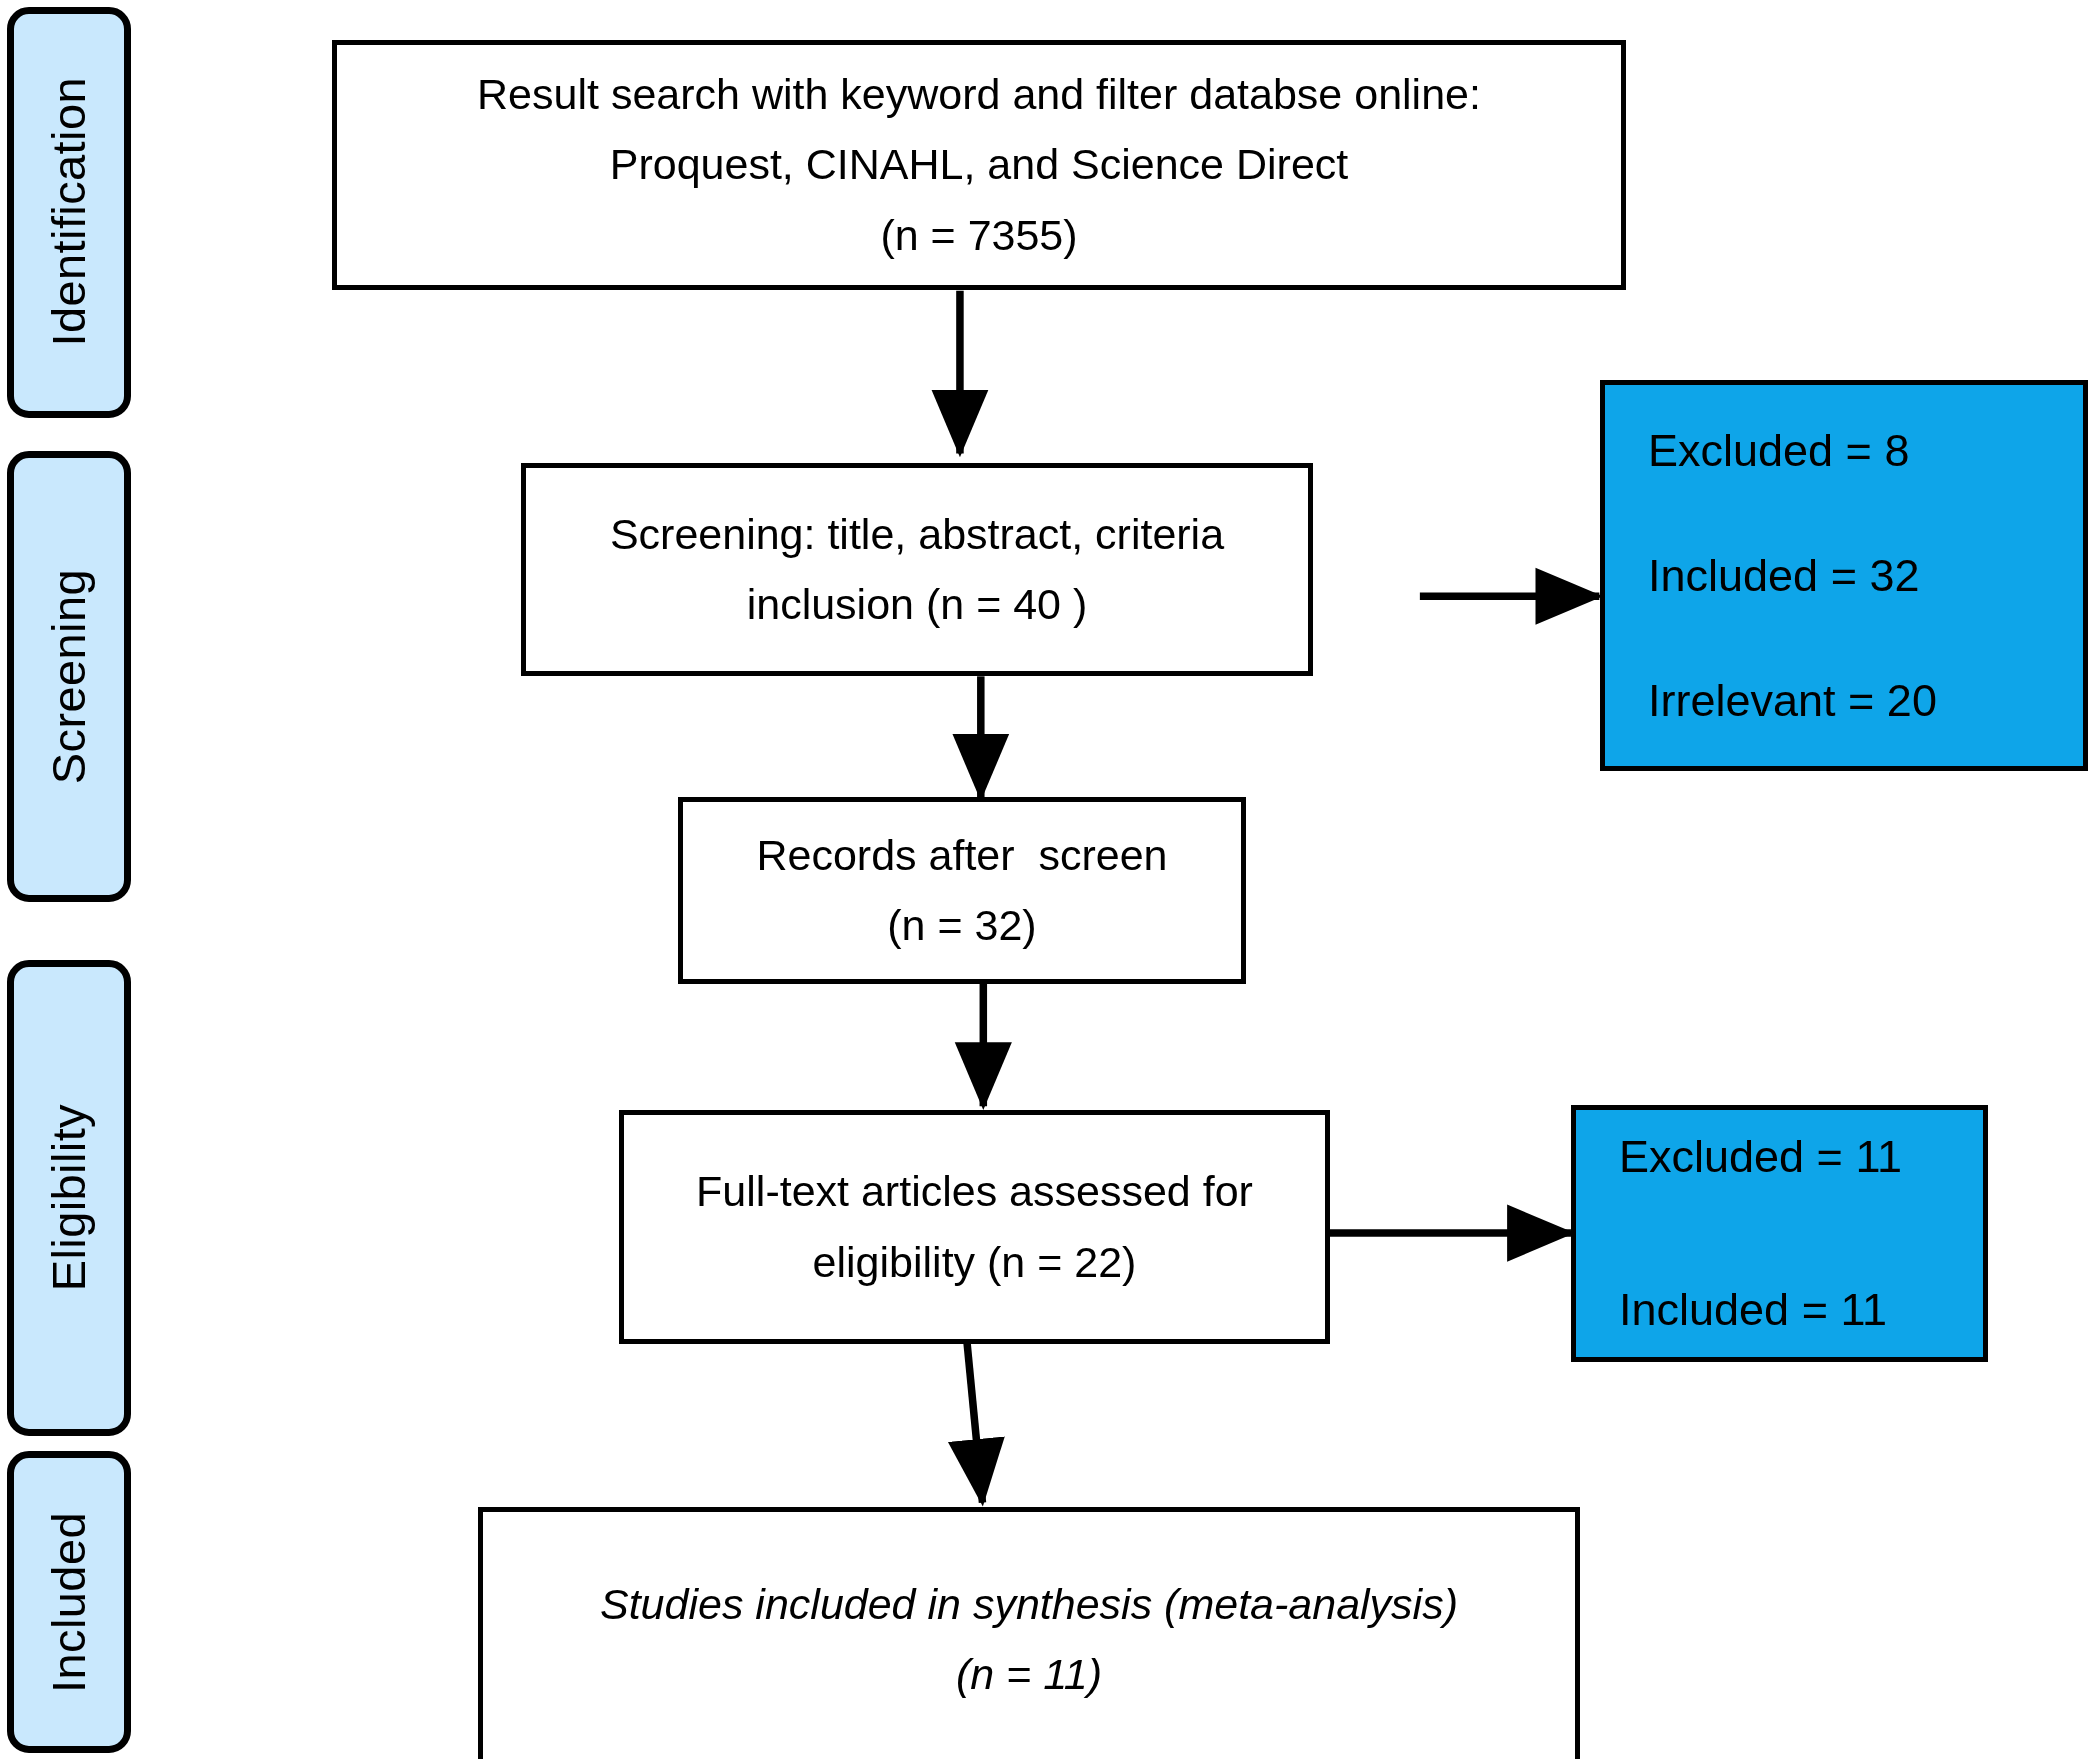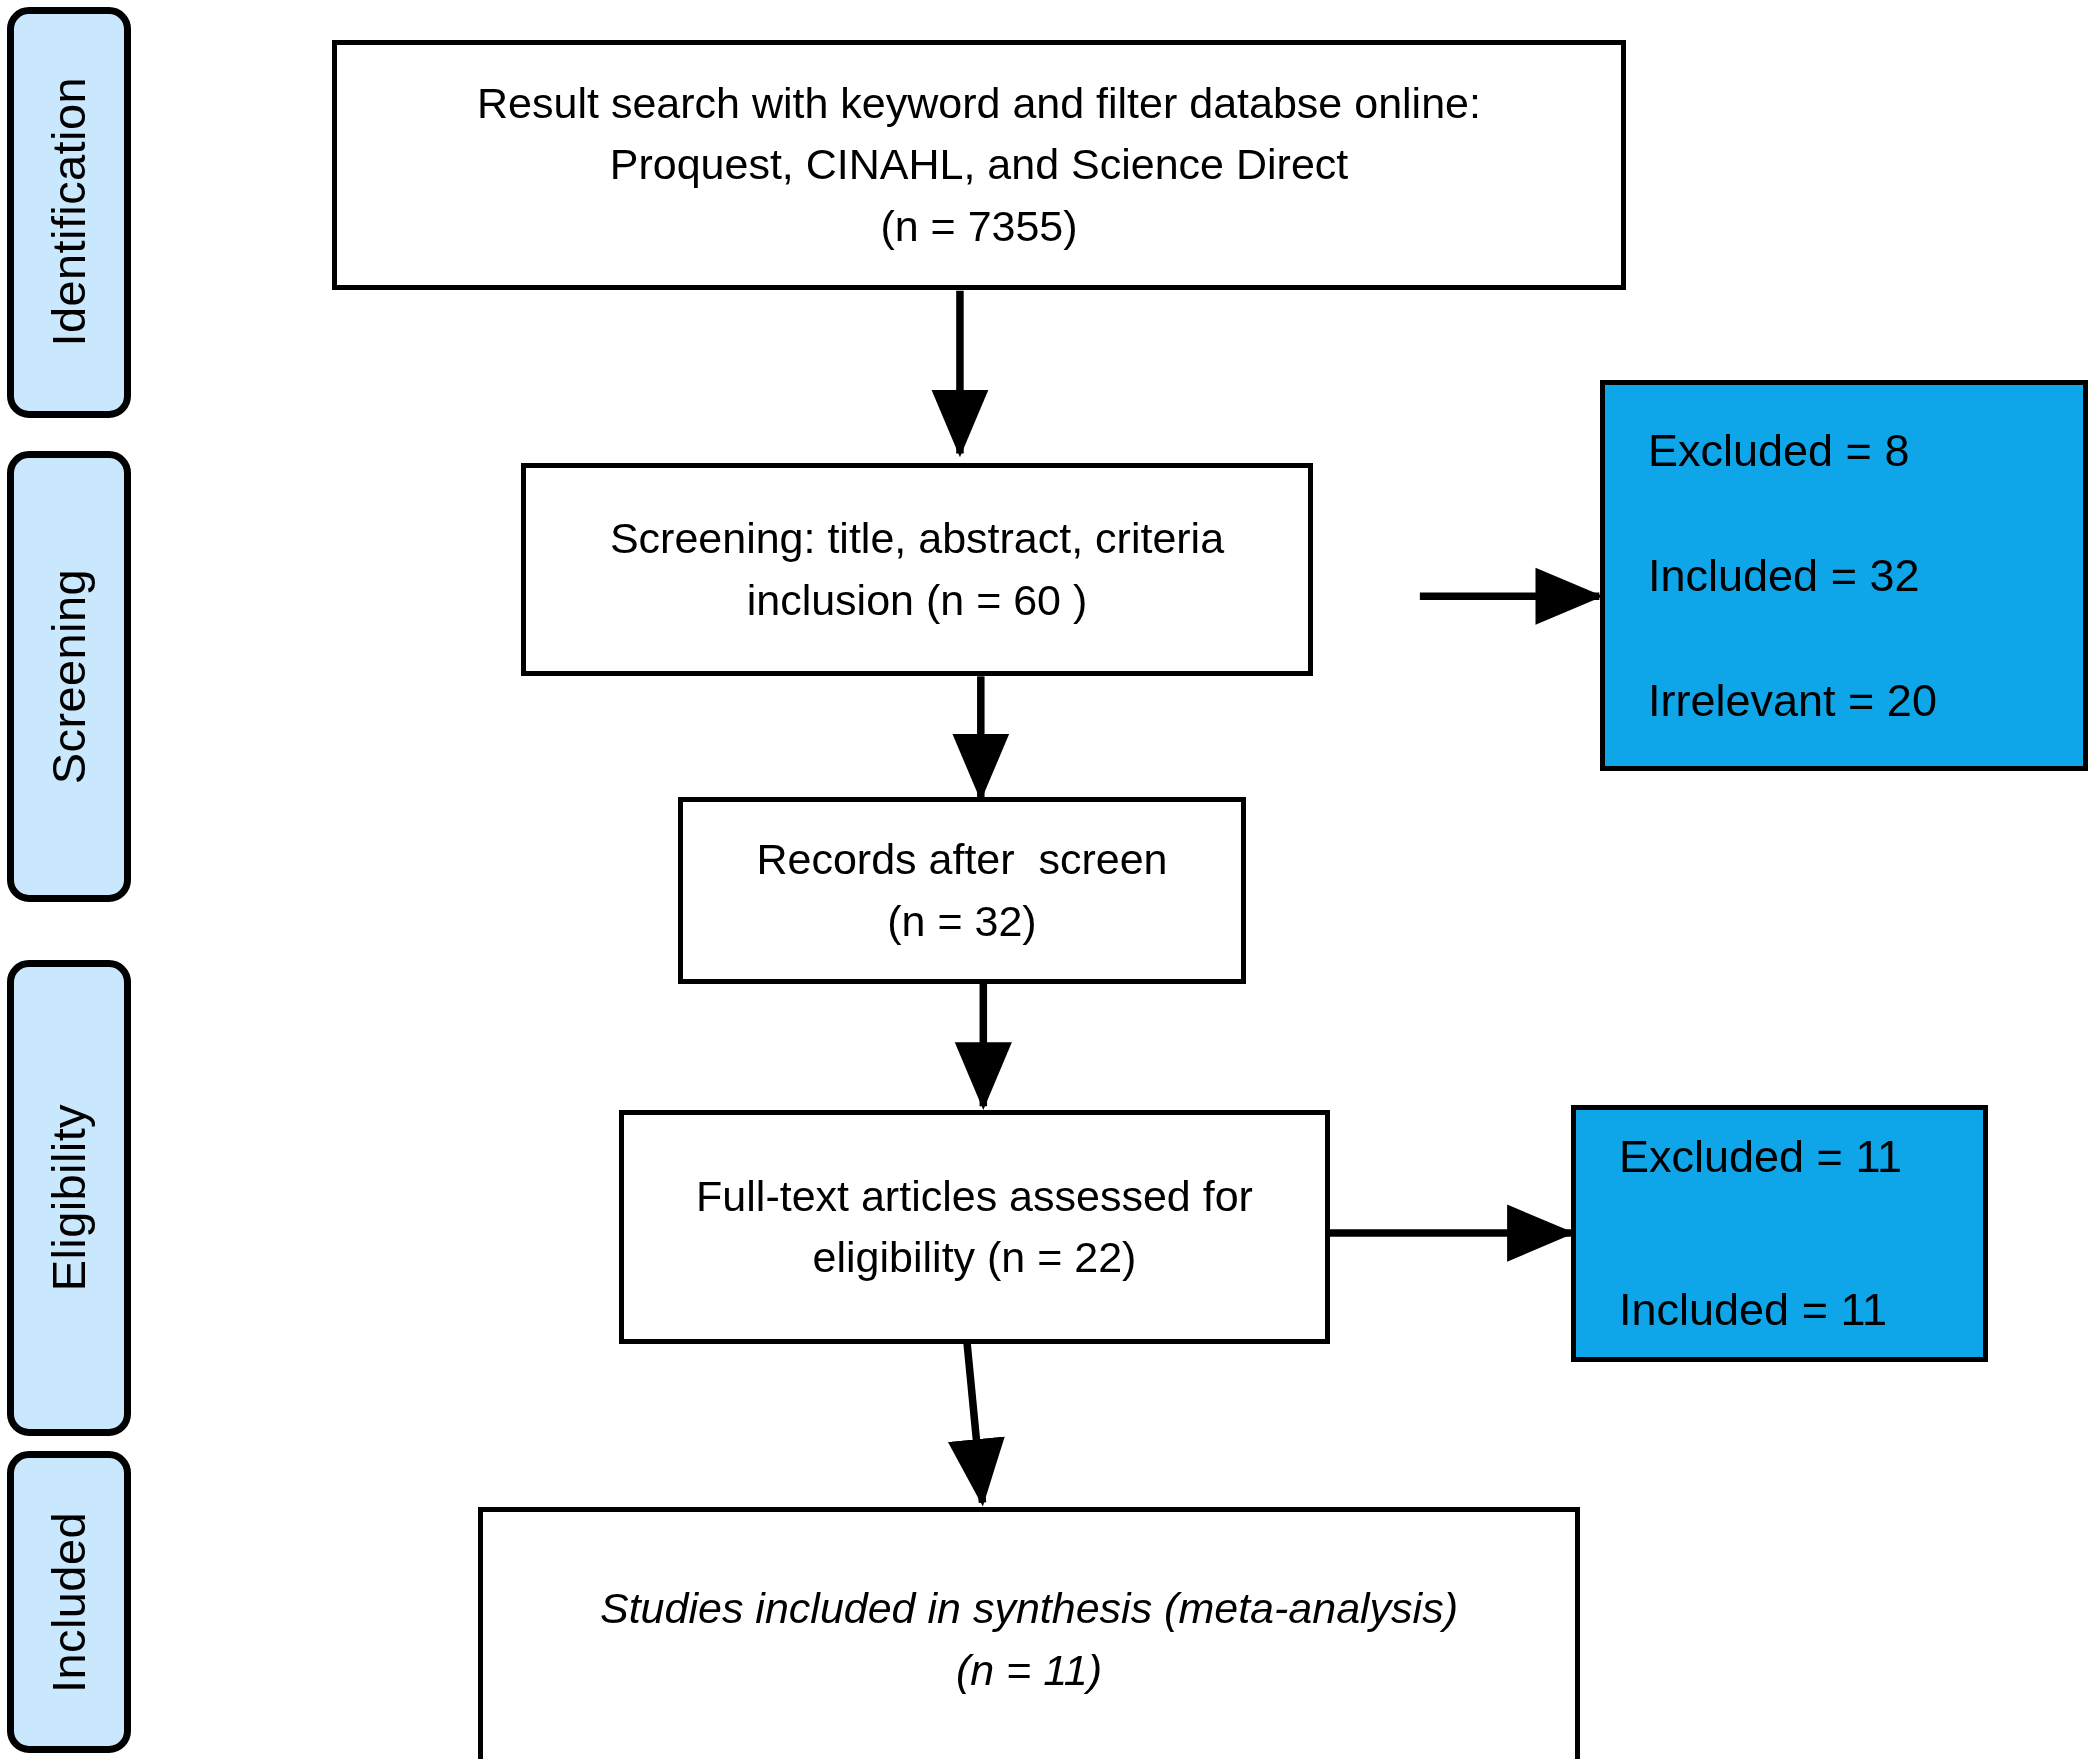--- a/index.html
+++ b/index.html
@@ -47,20 +47,21 @@
     position: absolute;
     box-sizing: border-box;
     border: 5.8px solid #000000;
     background: #ffffff;
     display: flex;
     flex-direction: column;
     align-items: center;
     justify-content: center;
     text-align: center;
     padding: 5px 15px;
+    gap: 9px;
   }
   .flow-line {
     font-size: 43px;
     line-height: 1.42;
     color: #000000;
     white-space: pre;
   }
   .side-box {
     position: absolute;
     box-sizing: border-box;
@@ -122,21 +123,21 @@
   </div>
 
   <div class="flow-box" style="left:332px; top:40px; width:1294px; height:250px;">
     <span class="flow-line">Result search with keyword and filter databse online:</span>
     <span class="flow-line">Proquest, CINAHL, and Science Direct</span>
     <span class="flow-line">(n = 7355)</span>
   </div>
 
   <div class="flow-box" style="left:521px; top:463px; width:792px; height:213px;">
     <span class="flow-line">Screening: title, abstract, criteria</span>
-    <span class="flow-line">inclusion (n = 60 )</span>
+    <span class="flow-line">inclusion (n = 40 )</span>
   </div>
 
   <div class="flow-box" style="left:678px; top:797px; width:568px; height:187px;">
     <span class="flow-line">Records after  screen</span>
     <span class="flow-line">(n = 32)</span>
   </div>
 
   <div class="flow-box" style="left:619px; top:1110px; width:711px; height:234px;">
     <span class="flow-line">Full-text articles assessed for</span>
     <span class="flow-line">eligibility (n = 22)</span>

